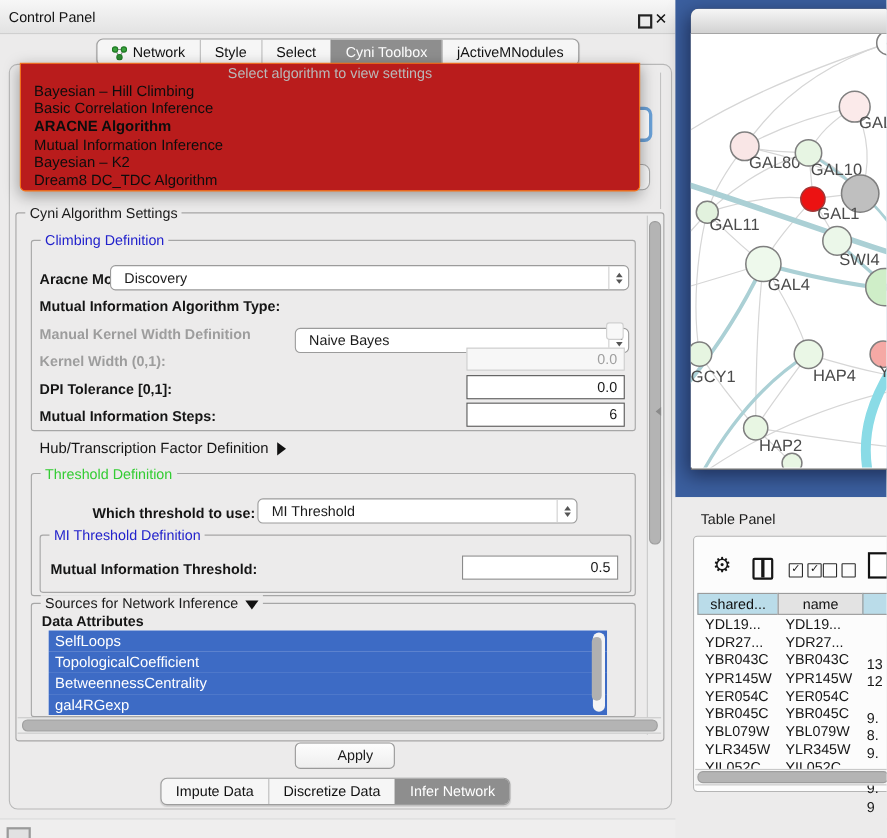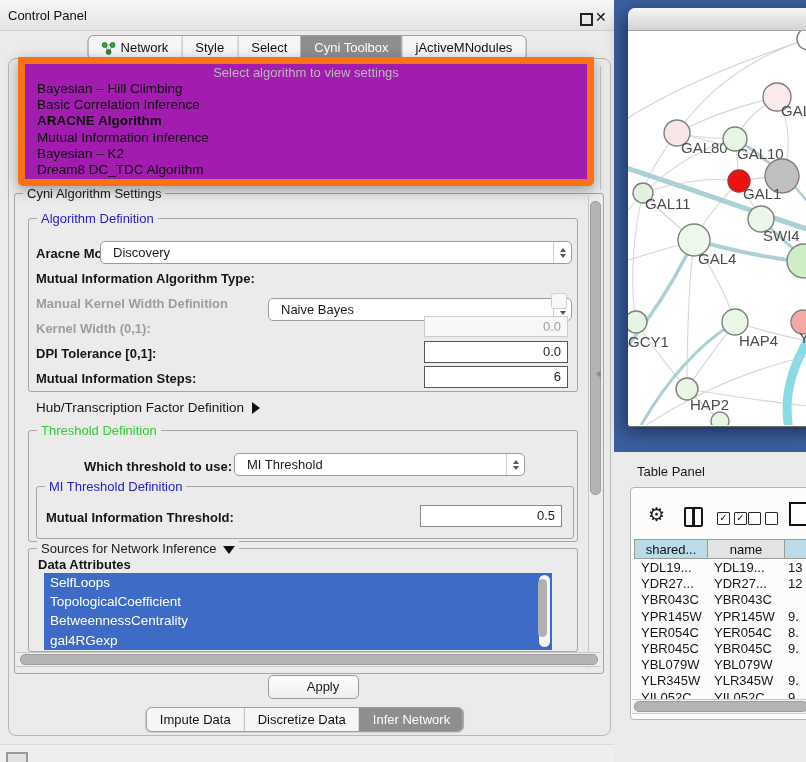--- a/index.html
+++ b/index.html
@@ -20,22 +20,22 @@
   #tabbar{position:absolute;left:307px;top:35px;transform:translateX(-50%);}
   #content-frame{position:absolute;left:8px;top:58px;width:601px;height:676px;
                  border:1px solid #b8b8b8;border-radius:8px;}
   
   #frag-vline{position:absolute;left:600px;top:66px;width:1px;height:124px;background:#c2c2c2;}
   #frag-combo-focus{position:absolute;left:565px;top:97px;width:22px;height:26px;background:#fff;
                     border:3px solid #6aa1d8;border-radius:7px;}
   #frag-combo{position:absolute;left:551px;top:149px;width:38px;height:22px;background:#fafafa;
               border:1px solid #ababab;border-radius:7px;}
   
-  #algo-dropdown{position:absolute;left:18px;top:57px;width:562px;height:115px;background:#a21caf;
-                 border:7px solid #f97316;border-radius:0 0 5px 5px;z-index:60;
+  #algo-dropdown{position:absolute;left:18px;top:57px;width:562px;height:115px;background:#b91c1c;
+                 border:1px solid #f97316;border-radius:0 0 5px 5px;z-index:60;
                  box-shadow:0 4px 14px rgba(0,0,0,.35);}
   #algo-hint{height:16px;line-height:16px;text-align:center;color:#b9b9b9;font-size:13px;margin-top:1px;}
   .dd-item{height:16.2px;line-height:16.2px;padding-left:12px;font-size:13.5px;color:#0d0d0d;}
   .dd-item.bold{font-weight:bold;}
   
   .group{position:absolute;border:1px solid #a6a6a6;border-radius:3px;}
   .group>.legend{position:absolute;top:-8px;left:8px;background:#ecebeb;padding:0 4px;font-size:13px;white-space:nowrap;}
   .legend.blue{color:#2222cc}.legend.green{color:#33cc33}
   .flabel{position:absolute;font-weight:bold;font-size:13px;color:#151515;white-space:nowrap;}
   .flabel.dis{color:#9d9d9d;}
@@ -92,21 +92,21 @@
       text-align:center;color:#111;font-weight:bold;}
   #icon-page{position:absolute;left:789px;top:502px;width:15px;height:20px;border:2.5px solid #111;background:#fff;}
   .th-cell{position:absolute;top:539px;height:20px;border:1px solid #9b9b9b;box-sizing:border-box;
            text-align:center;line-height:19px;font-size:13px;color:#101010;}
   .th-blue{background:#badce9;}
   .th-gray{background:#e3e3e3;}
   #tp-rows{position:absolute;left:632px;top:560px;width:180px;}
   .tp-row{display:flex;height:16.2px;line-height:16.2px;font-size:13px;color:#161616;}
   .tp-c1{width:74px;padding-left:9px;box-sizing:border-box;}
   .tp-c2{width:77px;padding-left:8px;box-sizing:border-box;}
-  .tp-c3{padding-left:5px;}
+  .tp-c3{padding-left:5px;margin-top:36px;}
 </style>
 </head>
 <body>
 
 <div id="titlebar">
   <span id="cp-title">Control Panel</span>
   <span id="btn-restore"></span>
   <span id="btn-close">✕</span>
 </div>
 
@@ -150,21 +150,21 @@
 </div>
 
 <div class="group" style="left:14px;top:193px;width:588px;height:479px;">
   <span class="legend">Cyni Algorithm Settings</span>
 </div>
 <div class="vscroll" style="left:588px;top:196px;width:13px;height:472px;">
   <div class="vthumb" style="left:1px;top:5px;width:9px;height:292px;"></div>
 </div>
 
 <div class="group" style="left:28px;top:218px;width:548px;height:172px;">
-  <span class="legend blue">Algorithm Definition</span>
+  <span class="legend blue">Climbing Definition</span>
 </div>
 <span class="flabel" style="left:36px;top:246px;">Aracne Mode:</span>
 <div class="combo" style="left:100px;top:241px;width:472px;height:23px;">
   <span>Discovery</span>
   <span class="stepper">
       <span class="tri-up"></span>
       <span class="tri-dn"></span>
     </span>
 </div>
 <span class="flabel" style="left:36px;top:271px;">Mutual Information Algorithm Type:</span>

